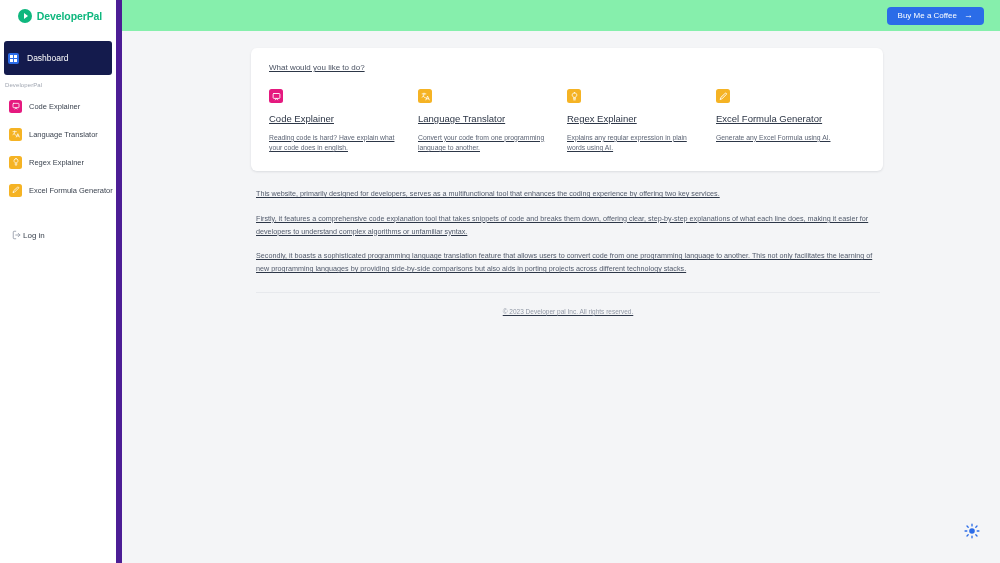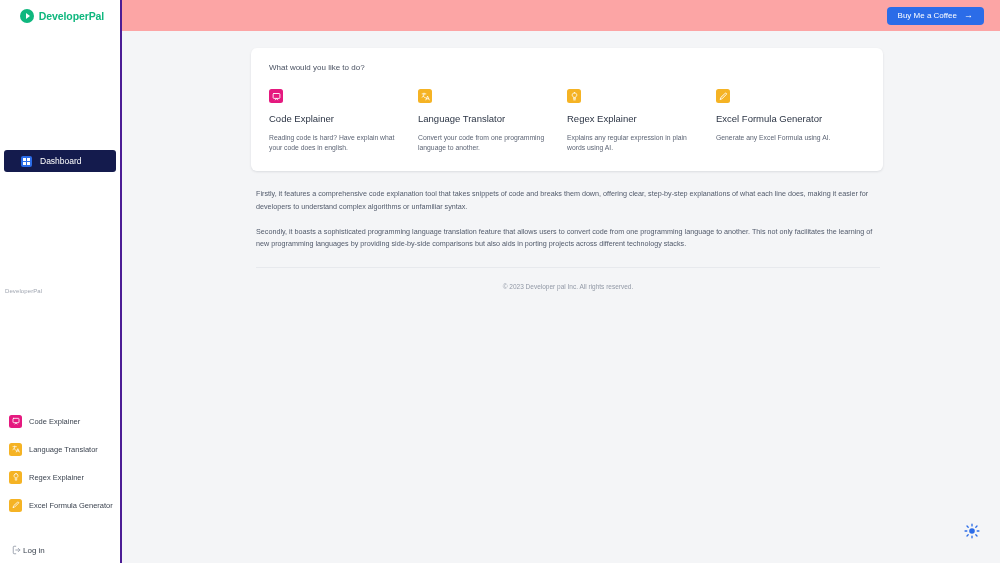--- a/index.html
+++ b/index.html
@@ -23,26 +23,25 @@
     width: 1000px;
     height: 563px;
     position: relative;
   }
 
   
   .sidebar {
     width: 122px;
     height: 563px;
     background: #ffffff;
-    border-right: 2px solid #4c1d95;
+    border-right: 6px solid #4c1d95;
     flex: 0 0 122px;
     display: flex;
     flex-direction: column;
     padding-top: 0;
-    justify-content: space-between;
   }
 
   .brand {
     height: 31px;
     display: flex;
     align-items: center;
     justify-content: center;
     gap: 5px;
     padding-left: 4px;
   }
@@ -66,26 +65,26 @@
   }
   .brand-name {
     font-size: 10.5px;
     font-weight: bold;
     color: #0fb77e;
     letter-spacing: -0.1px;
   }
 
   .nav-active {
     margin: 10px 4px 0 4px;
-    height: 22px;
+    height: 34px;
     background: #141b4d;
     border-radius: 3px;
     display: flex;
     align-items: center;
-    padding-left: 17px;
+    padding-left: 4px;
     gap: 8px;
     cursor: pointer;
   }
   .nav-active .grid-icon {
     width: 11px; height: 11px;
     border-radius: 2px;
     background: #2b6ce8;
     position: relative;
     flex: 0 0 11px;
   }
@@ -167,21 +166,21 @@
     flex: 1;
     height: 563px;
     display: flex;
     flex-direction: column;
     background: #f4f5f7;
     position: relative;
   }
 
   .topbar {
     height: 31px;
-    background: #fca5a5;
+    background: #86efac;
     display: flex;
     align-items: center;
     justify-content: flex-end;
     padding-right: 16px;
     flex: 0 0 31px;
   }
 
   .coffee-btn {
     background: #2b6ce8;
     color: #ffffff;
@@ -196,20 +195,21 @@
     cursor: pointer;
     font-family: "Liberation Sans", sans-serif;
     white-space: nowrap;
   }
   .coffee-arrow { font-size: 9px; line-height: 1; }
 
   .content {
     flex: 1;
     overflow: hidden;
     padding-top: 17px;
+    text-decoration: underline;
   }
 
   .content-inner {
     width: 632px;
     margin: 0 auto;
     margin-left: 129px;
   }
 
   
   .feature-card {
@@ -439,20 +439,21 @@
                 </svg>
               </span>
               <h3 class="feature-title">Excel Formula Generator</h3>
               <p class="feature-desc">Generate any Excel Formula using AI.</p>
             </div>
 
           </div>
         </section>
 
         <section class="paragraphs">
+          <p class="paragraph">This website, primarily designed for developers, serves as a multifunctional tool that enhances the coding experience by offering two key services.</p>
           <p class="paragraph">Firstly, it features a comprehensive code explanation tool that takes snippets of code and breaks them down, offering clear, step-by-step explanations of what each line does, making it easier for developers to understand complex algorithms or unfamiliar syntax.</p>
           <p class="paragraph">Secondly, it boasts a sophisticated programming language translation feature that allows users to convert code from one programming language to another. This not only facilitates the learning of new programming languages by providing side-by-side comparisons but also aids in porting projects across different technology stacks.</p>
         </section>
 
         <div class="footer-divider"></div>
         <div class="footer-text">© 2023 Developer pal Inc. All rights reserved.</div>
 
       </div>
     </div>
 

